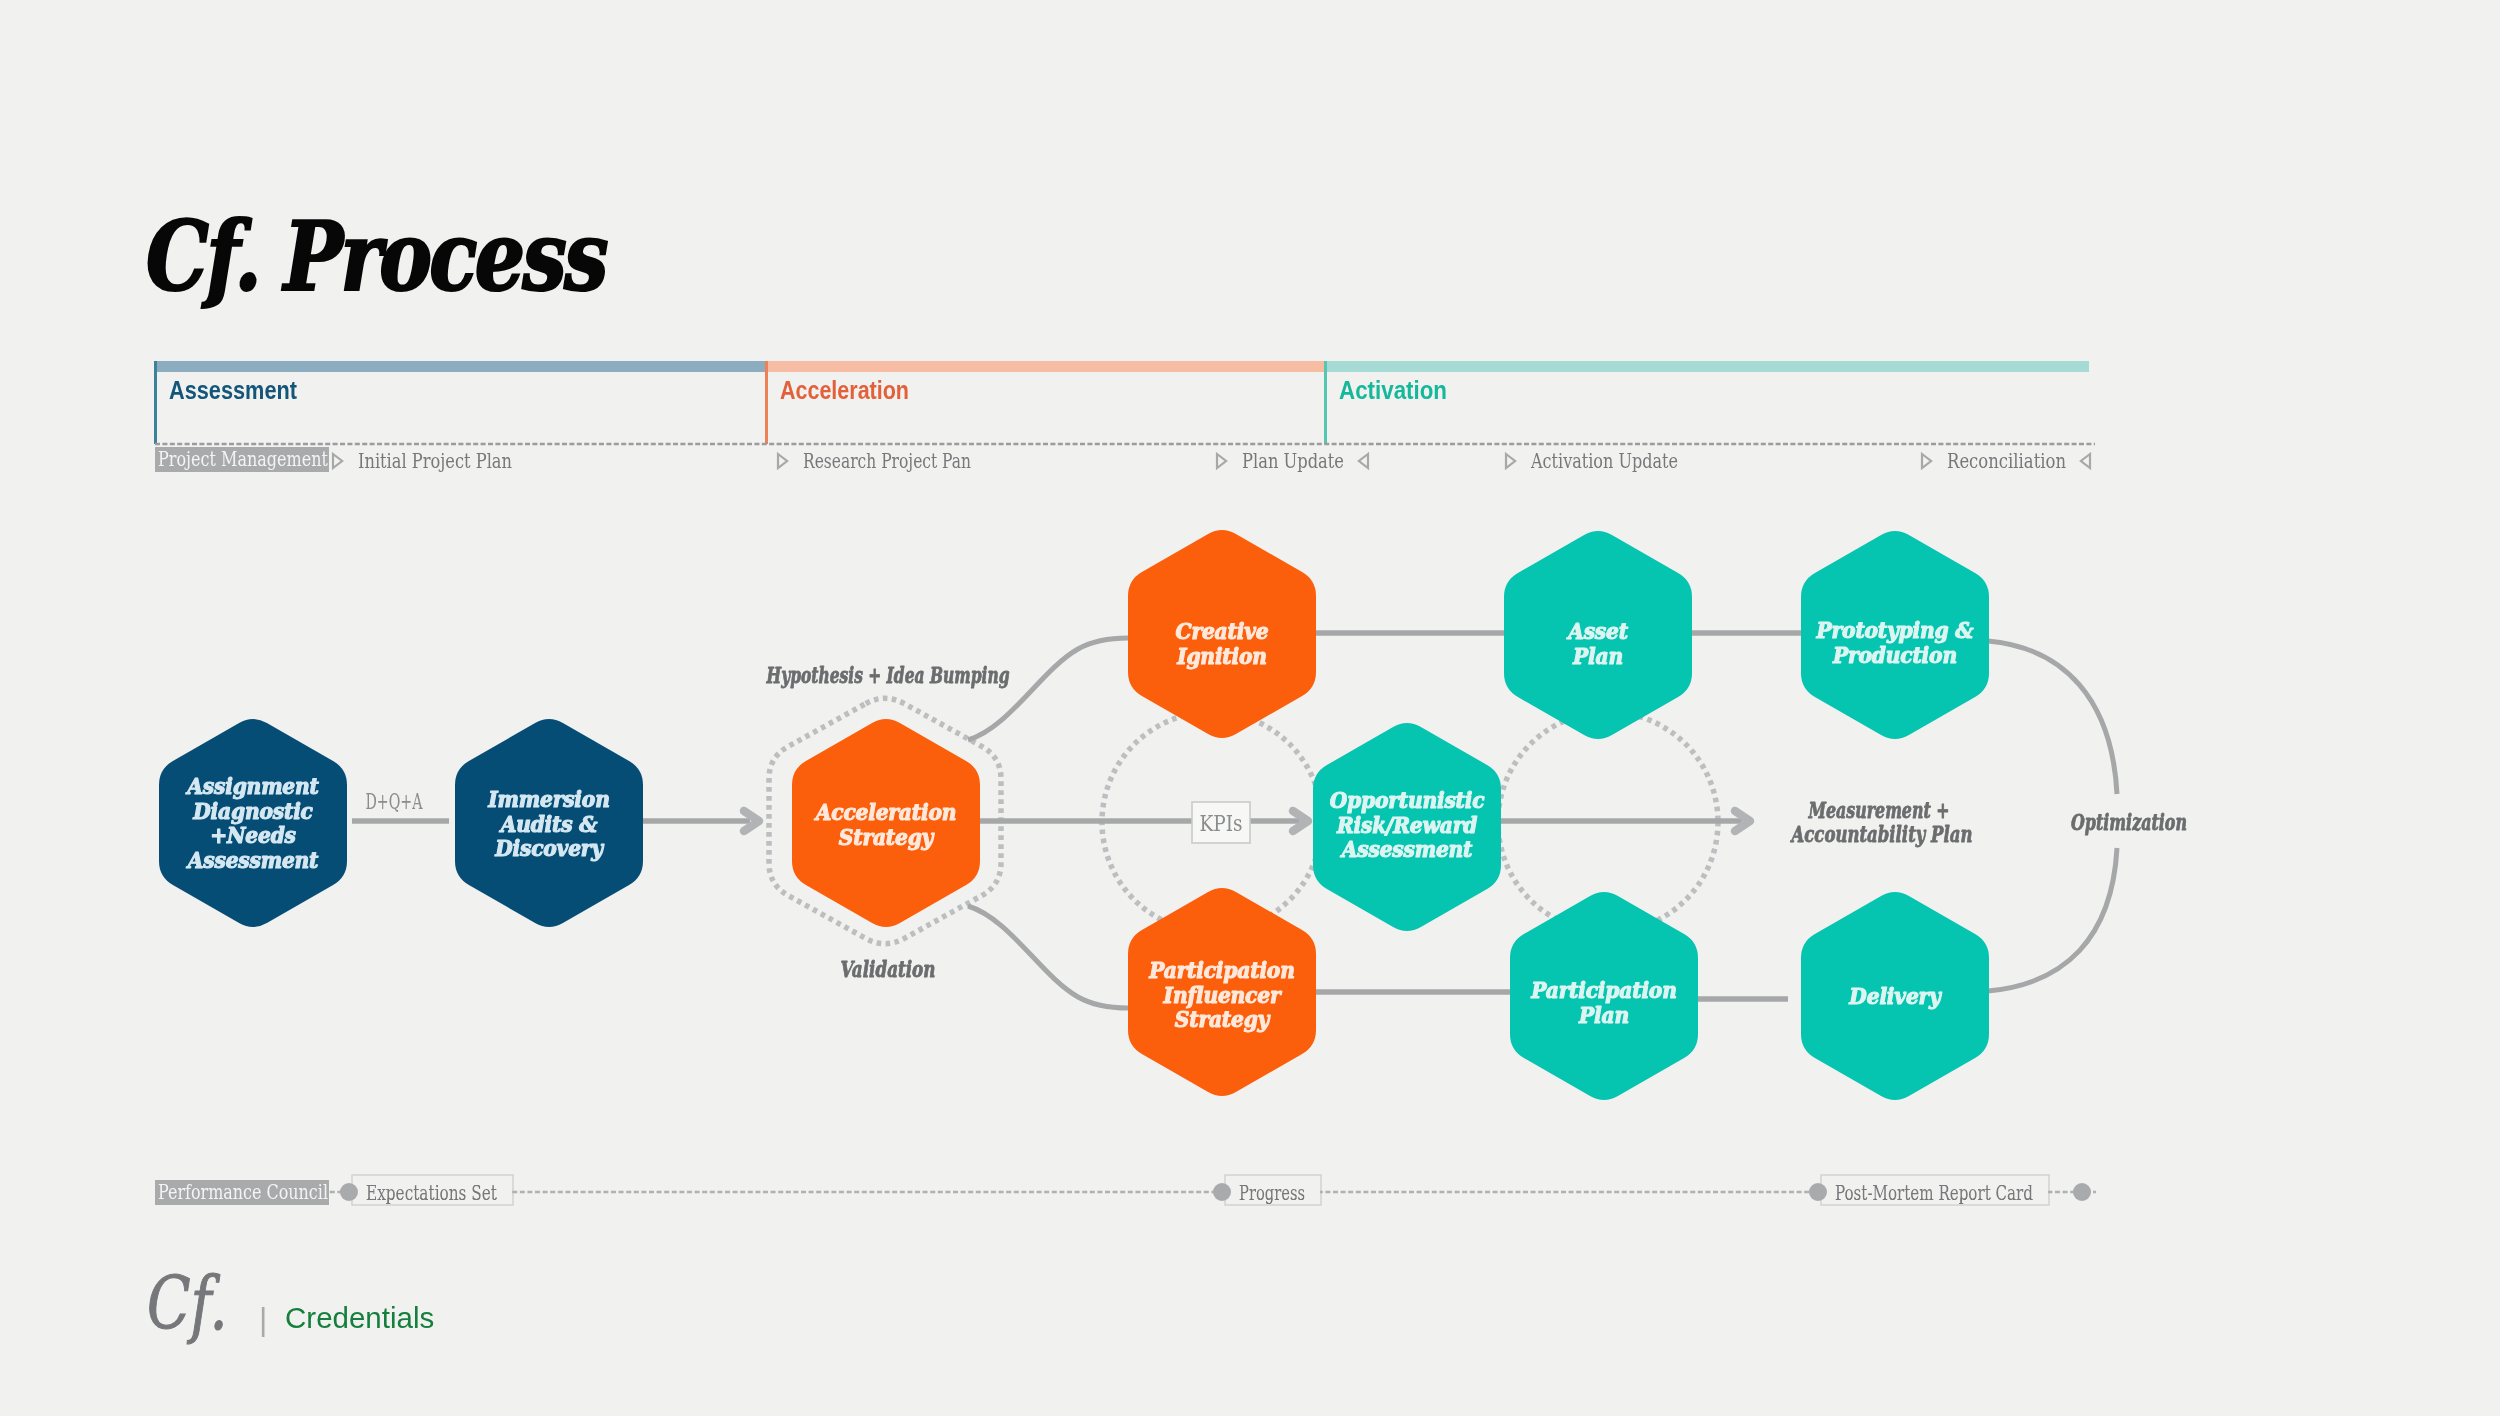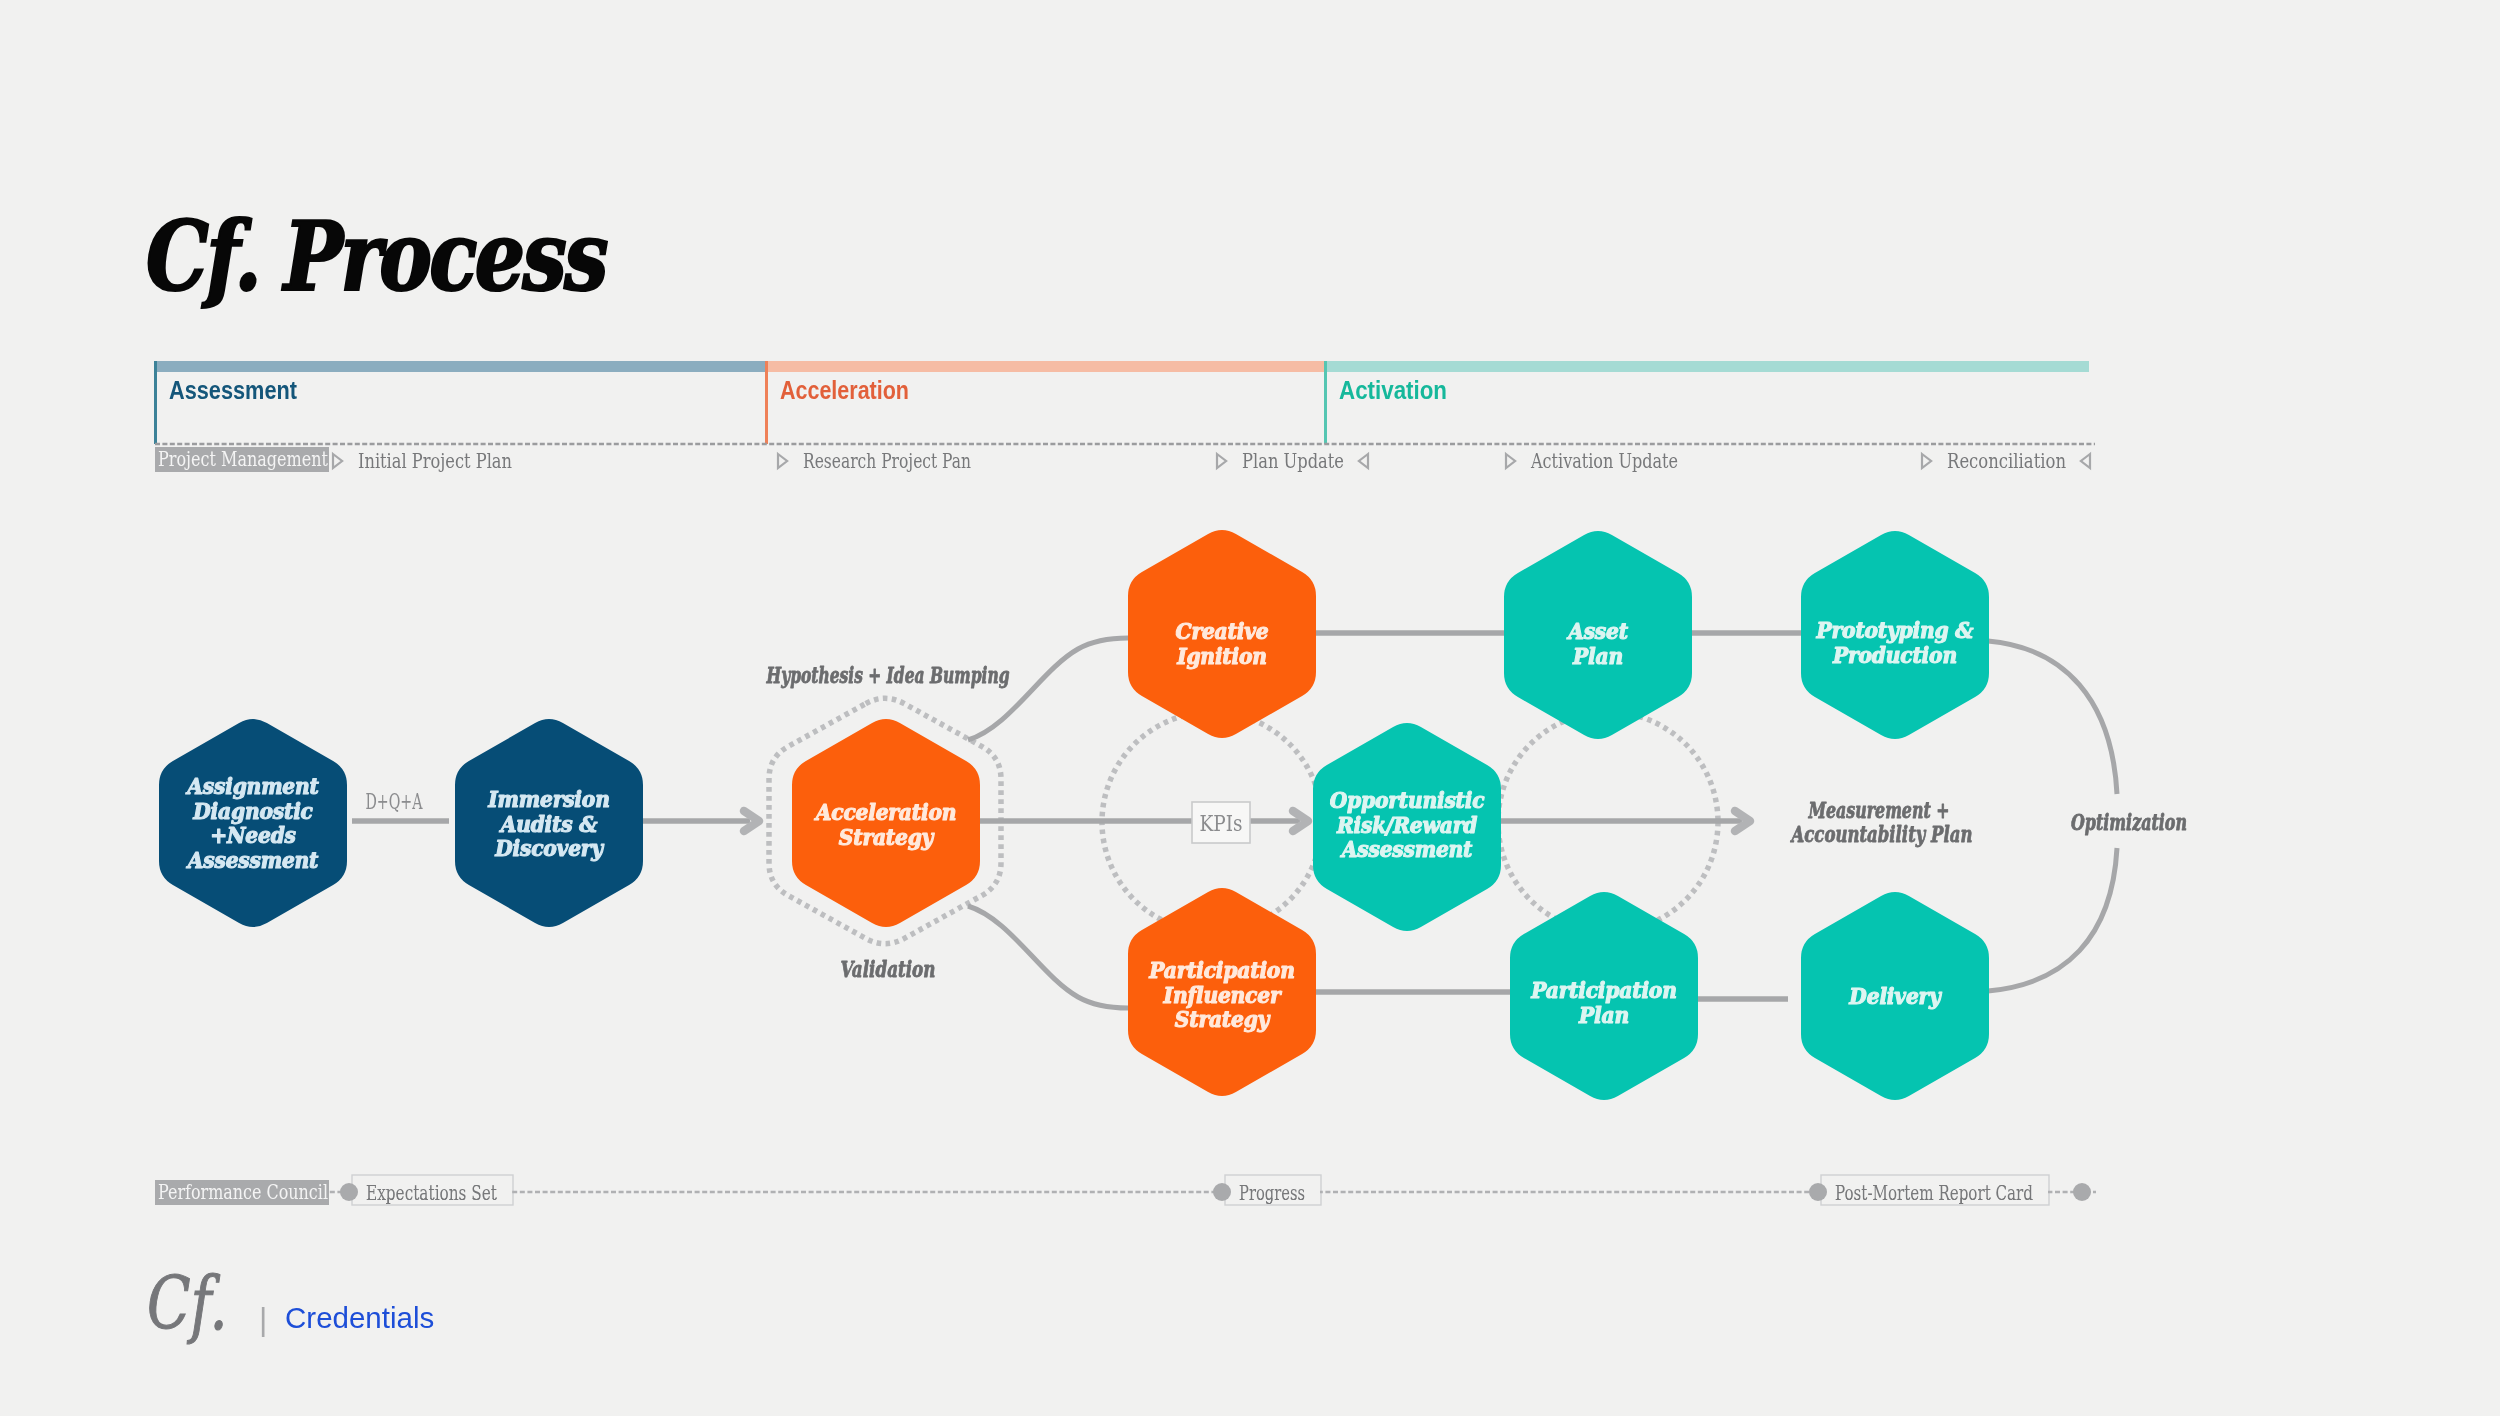--- a/index.html
+++ b/index.html
@@ -21,21 +21,21 @@
          color:#070707;white-space:nowrap;letter-spacing:-3px;
          -webkit-text-stroke:2.2px #070707;
          transform:scaleX(0.915);transform-origin:left top;}
   .footer-logo{position:absolute;left:147px;top:1268px;font-size:72px;line-height:1;
          font-family:"DejaVu Serif Condensed","DejaVu Serif",serif;font-style:italic;color:#76777a;
          -webkit-text-stroke:1px #76777a;
          transform:scaleX(0.88);transform-origin:left top;}
   .footer-div{position:absolute;left:259px;top:1303px;font-size:32px;line-height:1;
          font-family:"Liberation Sans",sans-serif;color:#a8a9ab;}
   .footer-label{position:absolute;left:285px;top:1303px;font-size:29.5px;line-height:1;
-         font-family:"Liberation Sans",sans-serif;color:#1d4ed8;}
+         font-family:"Liberation Sans",sans-serif;color:#15803d;}
 </style>
 </head>
 <body>
 
 <div id="stage">
   <div class="title">Cf. Process</div>
   <svg id="diagram" width="2500" height="1416" viewBox="0 0 2500 1416">
       <g>
         <circle cx="1212" cy="822" r="110" fill="none" stroke="#bdbec0" stroke-width="5.5" stroke-dasharray="4.6 4.4"></circle>
         <circle cx="1608" cy="822" r="110" fill="none" stroke="#bdbec0" stroke-width="5.5" stroke-dasharray="4.6 4.4"></circle>

